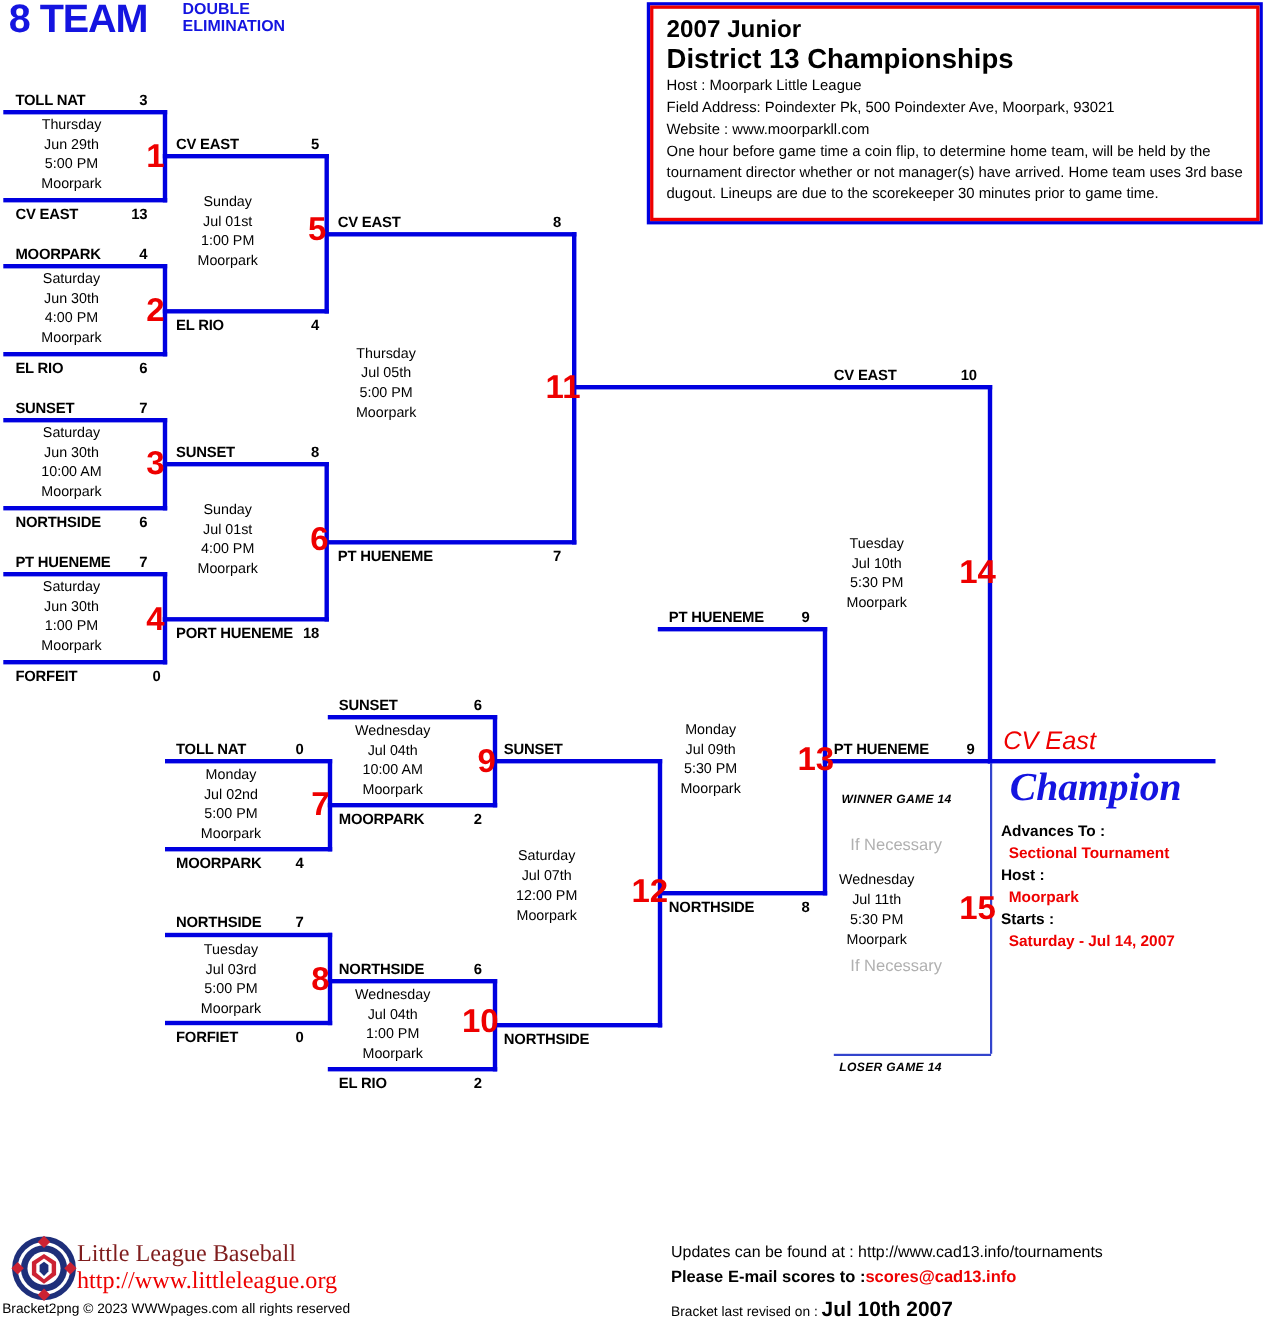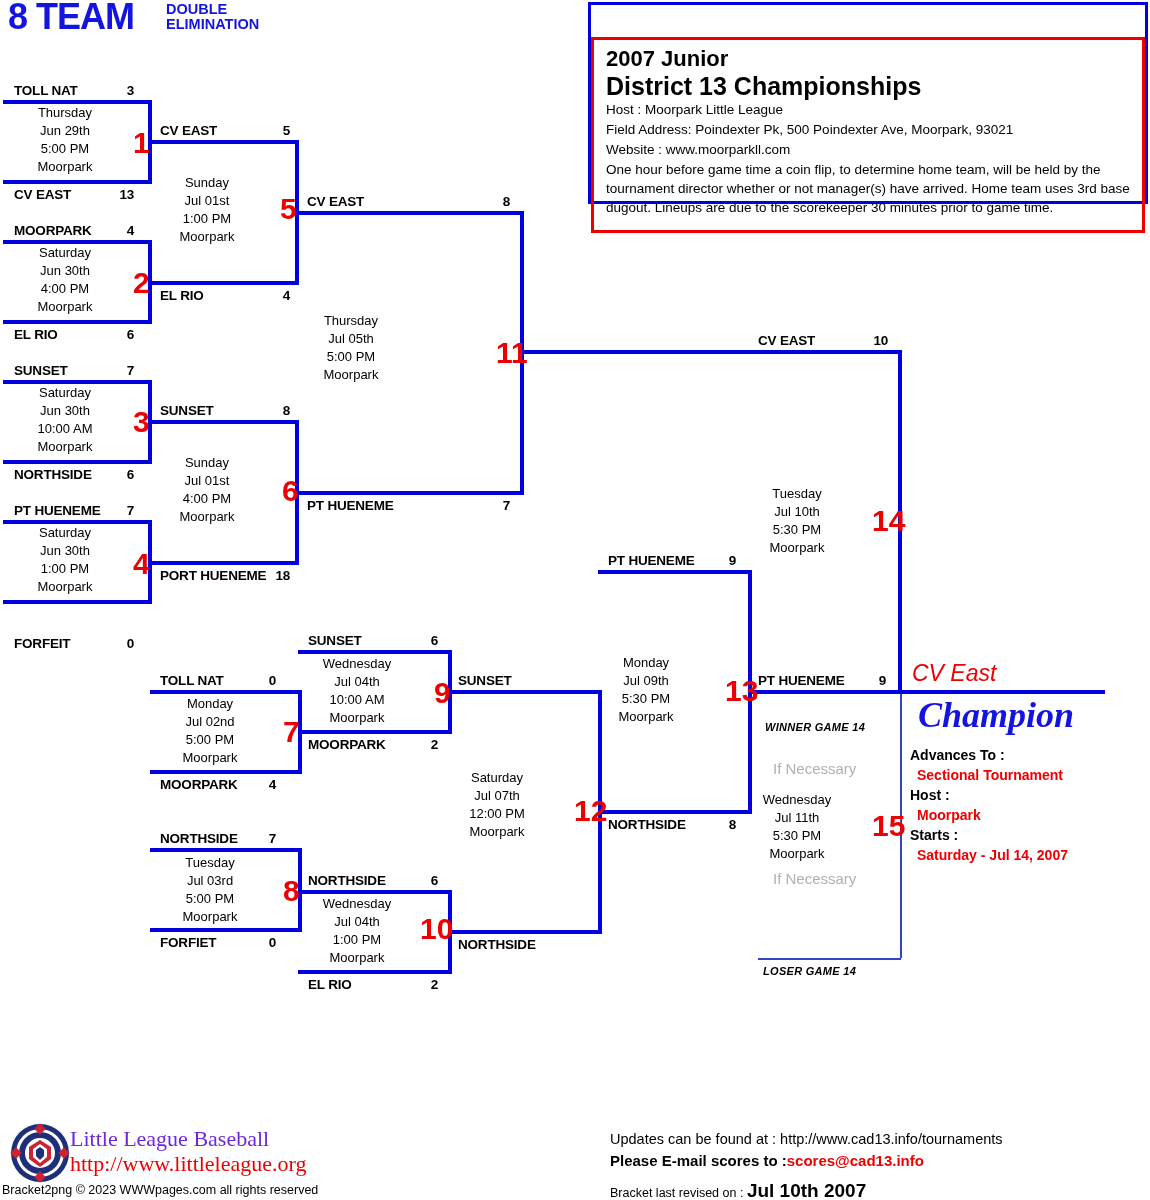--- a/index.html
+++ b/index.html
@@ -11,29 +11,29 @@
   .thin{background:#3344cc !important;}
   .trow{position:absolute;font-size:13.5px;font-weight:bold;height:16px;letter-spacing:-0.2px;white-space:nowrap;}
   .ts{position:absolute;right:0;top:0;}
   .ginfo{position:absolute;text-align:center;font-size:13px;line-height:18px;white-space:nowrap;}
   .gnum{position:absolute;color:#ee0000;font-size:30px;font-weight:bold;line-height:26px;}
   .ifnec{position:absolute;color:#b0b0b0;font-size:15px;}
   .wl{position:absolute;font-style:italic;font-size:11px;font-weight:600;letter-spacing:0.3px;}
   .hdr-title{position:absolute;left:8px;top:-4px;color:#1414e0;font-size:36px;font-weight:800;letter-spacing:-1px;}
   .hdr-sub{position:absolute;left:166px;top:2px;color:#1414e0;font-size:14.5px;font-weight:bold;line-height:15px;}
   .ibox{position:absolute;left:588px;top:2px;width:554px;height:196px;border:3px solid #0000e0;}
-  .ibox-inner{width:100%;height:100%;border:3px solid #ee0000;box-sizing:border-box;padding:6px 12px 0 12px;margin-top:32px;}
+  .ibox-inner{width:100%;height:100%;border:3px solid #ee0000;box-sizing:border-box;padding:6px 12px 0 12px;}
   .ib-t1{font-size:22px;font-weight:bold;line-height:26px;}
   .ib-t2{font-size:25px;font-weight:bold;line-height:28px;}
   .ib-line{font-size:13.5px;line-height:20px;}
   .champ-winner{position:absolute;left:912px;top:660px;color:#ee0000;font-size:23px;font-style:italic;font-weight:500;}
   .champ-script{position:absolute;left:918px;top:694px;color:#1414e0;font-family:"Liberation Serif",serif;font-size:36px;font-style:italic;font-weight:bold;}
   .adv{position:absolute;left:910px;top:745px;font-size:14px;font-weight:bold;line-height:20px;}
   .adv .red{color:#ee0000;padding-left:7px;}
-  .ft-name{position:absolute;left:70px;top:1126px;color:#6d28d9;font-family:"Liberation Serif",serif;font-size:22px;}
+  .ft-name{position:absolute;left:70px;top:1126px;color:#7f1d1d;font-family:"Liberation Serif",serif;font-size:22px;}
   .ft-url{position:absolute;left:70px;top:1151px;color:#ee0000;font-family:"Liberation Serif",serif;font-size:22px;}
   .ft-copy{position:absolute;left:2px;top:1183px;font-size:12.5px;}
   .ft-updates{position:absolute;left:610px;top:1131px;font-size:14.5px;}
   .ft-email{position:absolute;left:610px;top:1152px;font-size:15px;font-weight:bold;}
   .ft-email .red{color:#ee0000;}
   .ft-rev{position:absolute;left:610px;top:1180px;font-size:12.5px;}
   .ft-rev b{font-size:19px;}
 </style>
 </head>
 <body>
@@ -105,21 +105,21 @@
   <div class="vl thin" style="left:900px;top:694px;height:264px;width:2px"></div>
   <div class="hl thin" style="left:758px;top:958px;width:143px;height:2px"></div>
 
   <div class="trow" style="left:14px;top:83px;width:120px"><span class="tn">TOLL NAT</span><span class="ts">3</span></div>
   <div class="trow" style="left:14px;top:187px;width:120px"><span class="tn">CV EAST</span><span class="ts">13</span></div>
   <div class="trow" style="left:14px;top:223px;width:120px"><span class="tn">MOORPARK</span><span class="ts">4</span></div>
   <div class="trow" style="left:14px;top:327px;width:120px"><span class="tn">EL RIO</span><span class="ts">6</span></div>
   <div class="trow" style="left:14px;top:363px;width:120px"><span class="tn">SUNSET</span><span class="ts">7</span></div>
   <div class="trow" style="left:14px;top:467px;width:120px"><span class="tn">NORTHSIDE</span><span class="ts">6</span></div>
   <div class="trow" style="left:14px;top:503px;width:120px"><span class="tn">PT HUENEME</span><span class="ts">7</span></div>
-  <div class="trow" style="left:14px;top:636px;width:120px"><span class="tn">FORFEIT</span><span class="ts">0</span></div>
+  <div class="trow" style="left:14px;top:607px;width:132px"><span class="tn">FORFEIT</span><span class="ts">0</span></div>
   <div class="trow" style="left:160px;top:123px;width:130px"><span class="tn">CV EAST</span><span class="ts">5</span></div>
   <div class="trow" style="left:160px;top:288px;width:130px"><span class="tn">EL RIO</span><span class="ts">4</span></div>
   <div class="trow" style="left:160px;top:403px;width:130px"><span class="tn">SUNSET</span><span class="ts">8</span></div>
   <div class="trow" style="left:160px;top:568px;width:130px"><span class="tn">PORT HUENEME</span><span class="ts">18</span></div>
   <div class="trow" style="left:307px;top:194px;width:203px"><span class="tn">CV EAST</span><span class="ts">8</span></div>
   <div class="trow" style="left:307px;top:498px;width:203px"><span class="tn">PT HUENEME</span><span class="ts">7</span></div>
   <div class="trow" style="left:758px;top:333px;width:130px"><span class="tn">CV EAST</span><span class="ts">10</span></div>
   <div class="trow" style="left:758px;top:673px;width:128px"><span class="tn">PT HUENEME</span><span class="ts">9</span></div>
   <div class="trow" style="left:160px;top:673px;width:116px"><span class="tn">TOLL NAT</span><span class="ts">0</span></div>
   <div class="trow" style="left:160px;top:777px;width:116px"><span class="tn">MOORPARK</span><span class="ts">4</span></div>

